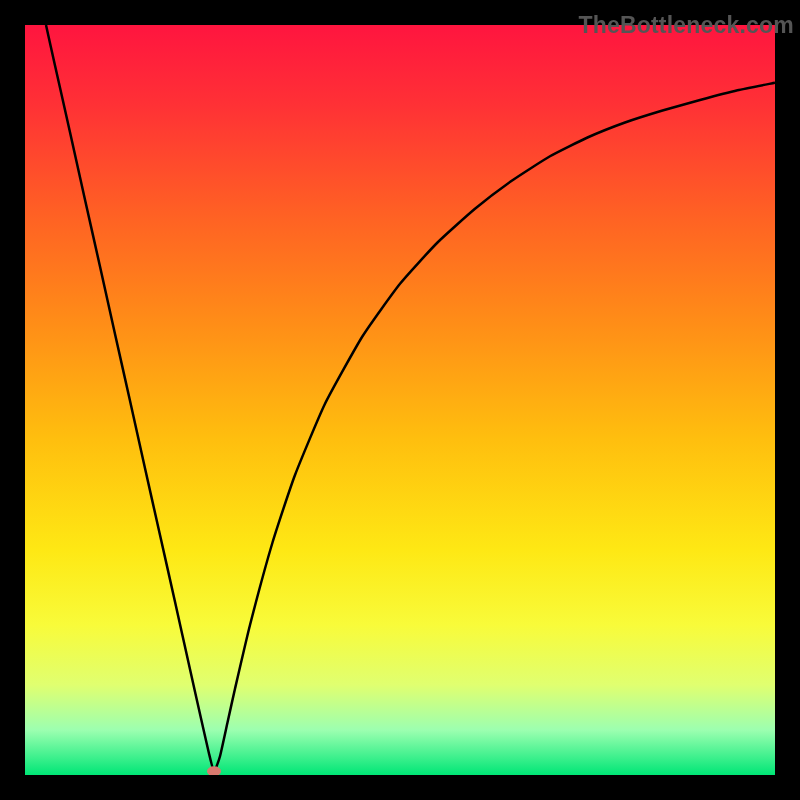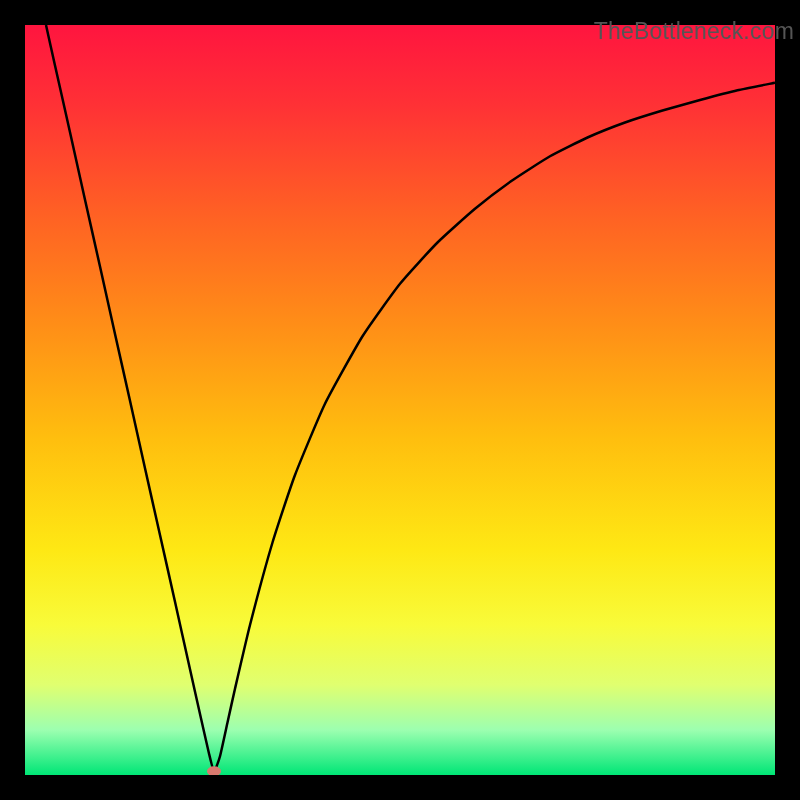--- a/index.html
+++ b/index.html
@@ -21,25 +21,25 @@
   }
   .plot {
     position: absolute;
     left: 0;
     top: 0;
     width: 750px;
     height: 750px;
   }
   .watermark {
     position: absolute;
-    top: 18px;
+    top: 12px;
     right: 6px;
     color: #555;
     font-size: 23px;
-    font-weight: 400;
+    font-weight: 700;
     letter-spacing: 0.2px;
   }
   svg { display: block; }
 </style>
 </head>
 <body>
 
 <div class="frame">
   <svg class="plot" width="750" height="750" viewBox="0 0 750 750">
     <defs>

